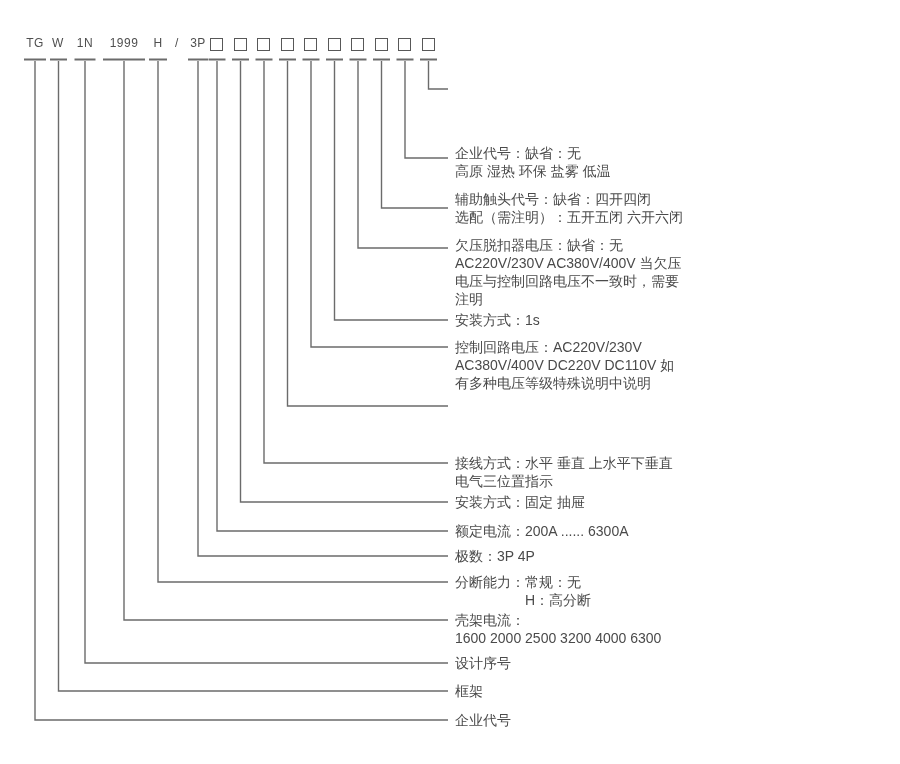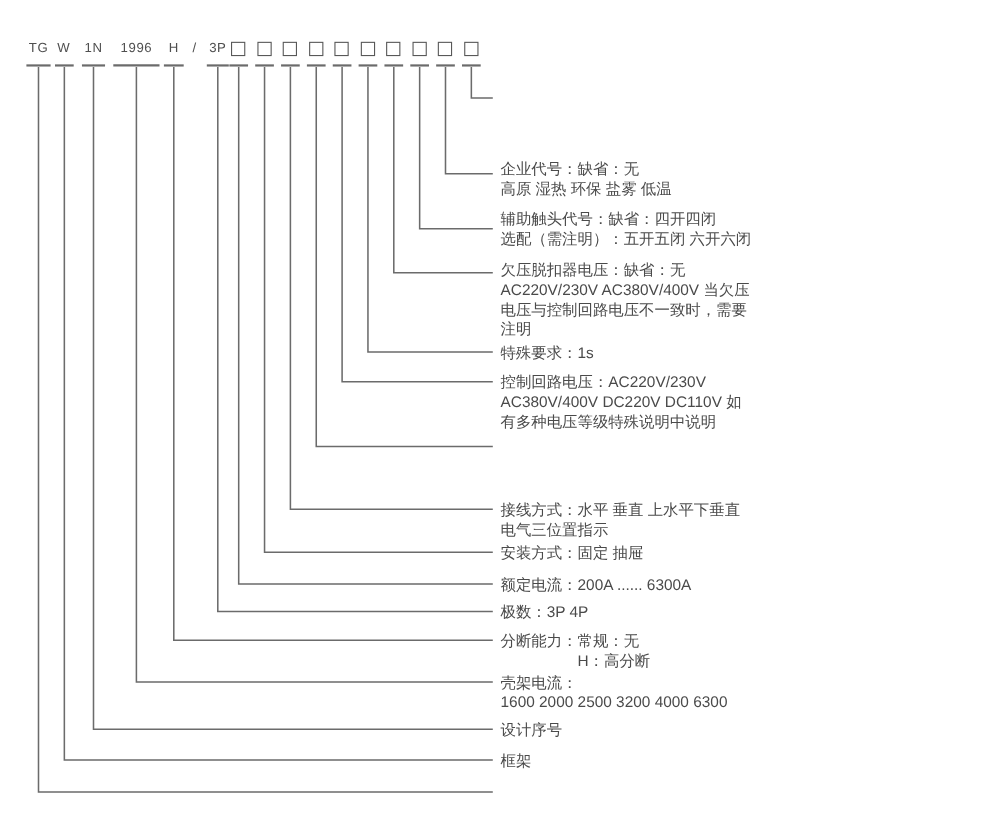--- a/index.html
+++ b/index.html
@@ -63,21 +63,21 @@
   }
 </style>
 </head>
 <body>
 
 <div id="stage">
 
   <span class="seg" style="left:35px">TG</span>
   <span class="seg" style="left:58px">W</span>
   <span class="seg" style="left:85px">1N</span>
-  <span class="seg" style="left:124px">1996</span>
+  <span class="seg" style="left:124px">1999</span>
   <span class="seg" style="left:158px">H</span>
   <span class="seg" style="left:177px">/</span>
   <span class="seg" style="left:198px">3P</span>
 
   <div class="box" style="left:210px"></div>
   <div class="box" style="left:233.5px"></div>
   <div class="box" style="left:257px"></div>
   <div class="box" style="left:280.5px"></div>
   <div class="box" style="left:304px"></div>
   <div class="box" style="left:327.5px"></div>
@@ -124,29 +124,30 @@
   </svg>
 
   <div class="label" style="top:144px">企业代号：缺省：无
 高原 湿热 环保 盐雾 低温</div>
   <div class="label" style="top:190px">辅助触头代号：缺省：四开四闭
 选配（需注明）：五开五闭 六开六闭</div>
   <div class="label" style="top:236px">欠压脱扣器电压：缺省：无
 AC220V/230V AC380V/400V 当欠压
 电压与控制回路电压不一致时，需要
 注明</div>
-  <div class="label" style="top:311px">特殊要求：1s</div>
+  <div class="label" style="top:311px">安装方式：1s</div>
   <div class="label" style="top:338px">控制回路电压：AC220V/230V
 AC380V/400V DC220V DC110V 如
 有多种电压等级特殊说明中说明</div>
   <div class="label" style="top:454px">接线方式：水平 垂直 上水平下垂直
 电气三位置指示</div>
   <div class="label" style="top:493px">安装方式：固定 抽屉</div>
   <div class="label" style="top:522px">额定电流：200A ...... 6300A</div>
   <div class="label" style="top:547px">极数：3P 4P</div>
   <div class="label" style="top:573px">分断能力：常规：无
 　　　　　H：高分断</div>
   <div class="label" style="top:611px">壳架电流：
 1600 2000 2500 3200 4000 6300</div>
   <div class="label" style="top:654px">设计序号</div>
   <div class="label" style="top:682px">框架</div>
+  <div class="label" style="top:711px">企业代号</div>
 
 </div>
 
 </body></html>

